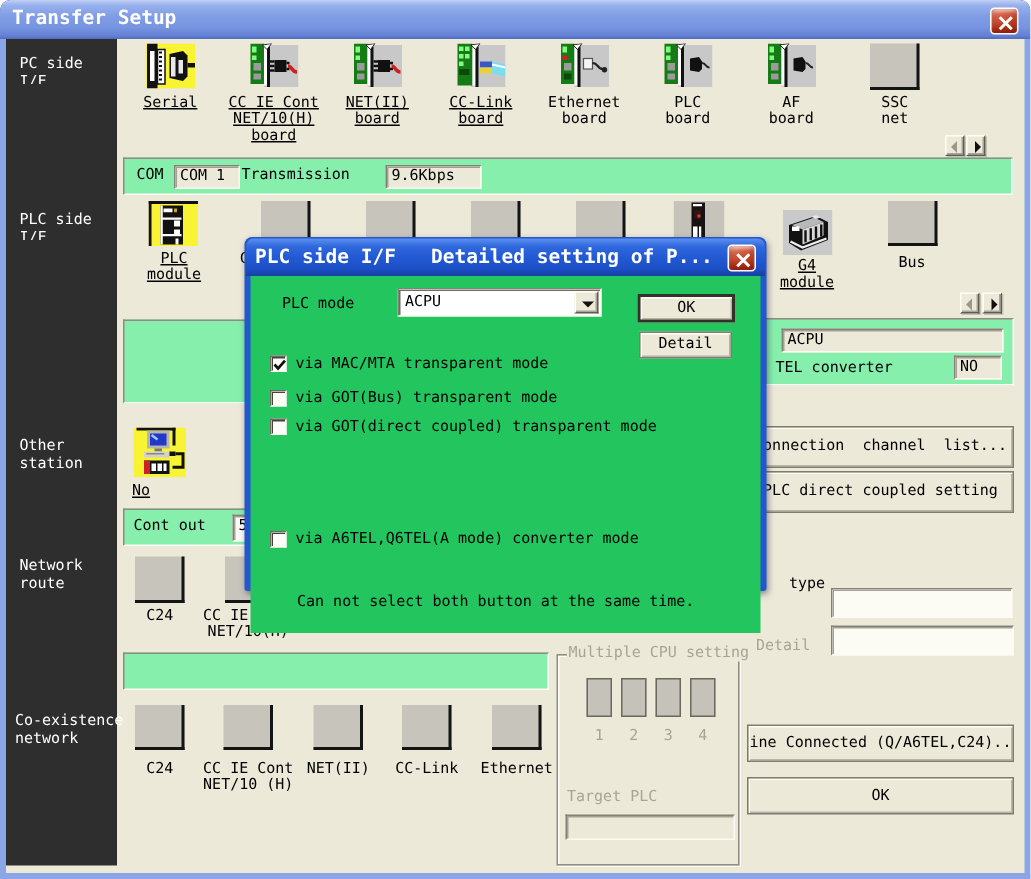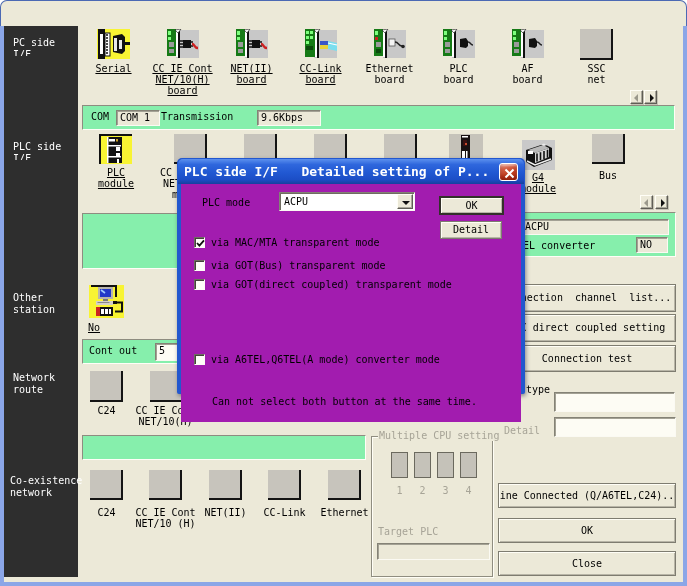--- a/index.html
+++ b/index.html
@@ -43,25 +43,25 @@
   .tri-l{position:absolute;left:3px;top:3px;width:0;height:0;border:4px solid transparent;border-left:none;}
   .tri-r{position:absolute;left:5px;top:3px;width:0;height:0;border:4px solid transparent;border-right:none;}
   .gray-ico{position:absolute;background:#c7c4bc;border-right:2px solid #141414;border-bottom:2px solid #141414;}
   .cell-label{position:absolute;text-align:center;line-height:11px;}
   .cell-label .u{text-decoration:underline;}
   .cell-label span{display:block;}
   .grayed{color:#a7a497;}
   
   .ico{position:absolute;}
   
-  #dialog{position:absolute;left:177px;top:158px;width:348px;height:236px;z-index:50;
+  #dialog{position:absolute;left:163px;top:158px;width:348px;height:236px;z-index:50;
      background:#2257ce;border-radius:5px 5px 2px 2px;box-shadow:1px 2px 4px rgba(40,40,60,.5);}
   #dlg-titlebar{position:absolute;left:1px;right:1px;top:1px;height:25px;border-radius:5px 5px 0 0;
      background:linear-gradient(180deg,#5b90ee 0%,#2f67dd 22%,#2158d2 55%,#1c4ec6 82%,#15409f 100%);}
-  #dlg-body{position:absolute;left:4px;top:26px;width:340px;height:238px;background:#a21caf;}
+  #dlg-body{position:absolute;left:4px;top:26px;width:340px;height:238px;background:#22c55e;}
   .dlg-label{position:absolute;white-space:pre;}
   #combo{position:absolute;left:98px;top:8px;width:136px;height:19px;background:#fff;
      border:1px solid;border-color:#848276 #fbfaf3 #fbfaf3 #848276;box-shadow:inset 1px 1px 0 #6e6c61;}
   #combo .val{position:absolute;left:4px;top:2px;line-height:14px;}
   #combo .drop{position:absolute;right:1px;top:1px;width:16px;height:15px;background:#ece9d8;
      border:1px solid;border-color:#fffef6 #5f5d55 #5f5d55 #fffef6;box-shadow:inset -1px -1px 0 #a8a69a;}
   #combo .drop i{position:absolute;left:4px;top:6px;width:0;height:0;border:4px solid transparent;border-bottom:none;border-top:4px solid #111;}
   .checkrow{position:absolute;left:13px;}
   .checkbox{position:absolute;left:0;top:0;width:11px;height:11px;background:#fffef8;
      border:1px solid;border-color:#6e6c60 #fdfdf5 #fdfdf5 #6e6c60;box-shadow:inset 1px 1px 0 #45433a;}
@@ -73,20 +73,28 @@
      border:1px solid #8f8d80;box-shadow:inset 1px 1px 0 #fffef6, 1px 1px 0 #fffef6;}
   .slot{position:absolute;top:15px;width:17px;height:26px;background:#c5c2b9;border:1px solid #6b695e;}
   .slotnum{position:absolute;top:48px;width:17px;text-align:center;}
   #grp-label{position:absolute;left:378px;top:430px;background:#ece9d8;padding:0 1px;white-space:pre;z-index:5;}
 </style>
 </head>
 <body>
 
 <div id="window">
 
+  <div id="titlebar">
+    <span class="win-title">Transfer Setup</span>
+    <div class="xbtn" id="main-close">
+      <svg width="11" height="11" viewBox="0 0 11 11">
+        <path d="M1.5 1.5 L9.5 9.5 M9.5 1.5 L1.5 9.5" stroke="#fff" stroke-width="2" fill="none"></path>
+      </svg>
+    </div>
+  </div>
 
   <div class="frame-l"></div>
   <div class="frame-r"></div>
   <div class="frame-b"></div>
 
   <div id="sidebar">
     <div class="side-label" id="side-pc"><span>PC side</span>
 <span>I/F</span></div>
     <div class="side-label" id="side-plc"><span>PLC side</span>
 <span>I/F</span></div>
@@ -400,21 +408,20 @@
   <div class="cell-label" style="left:251px;top:507px;width:67px;">
       <span>CC-Link</span>
     </div>
   <div class="cell-label" style="left:311px;top:507px;width:67px;">
       <span>Ethernet</span>
     </div>
 
 
   <div class="btn" style="left:498px;top:284px;width:178px;height:28px;line-height:26px;">Connection  channel  list...</div>
   <div class="btn" style="left:498px;top:314px;width:178px;height:28px;line-height:26px;">PLC direct coupled setting</div>
-  <div class="btn" style="left:498px;top:345px;width:178px;height:27px;line-height:25px;">Connection test</div>
 
   <span style="position:absolute;left:526px;top:384px;">type</span>
   <span class="field white" style="left:554px;top:392px;width:121px;height:20px;line-height:18px;"></span>
   <span class="grayed" style="position:absolute;left:504px;top:425px;z-index:5;">Detail</span>
   <span class="field white" style="left:554px;top:417px;width:122px;height:20px;line-height:18px;"></span>
 
   <div id="cpu-group">
     <div class="slot" style="left:19px;"></div>
     <div class="slot" style="left:42px;"></div>
     <div class="slot" style="left:65px;"></div>
@@ -423,21 +430,20 @@
     <span class="slotnum grayed" style="left:42px;">2</span>
     <span class="slotnum grayed" style="left:65px;">3</span>
     <span class="slotnum grayed" style="left:88px;">4</span>
     <span class="grayed" style="position:absolute;left:6px;top:89px;white-space:pre;">Target PLC</span>
     <span class="field" style="left:5px;top:106px;width:113px;height:17px;"></span>
   </div>
   <span id="grp-label" class="grayed">Multiple CPU setting</span>
 
   <div class="btn" style="left:498px;top:483px;width:178px;height:25px;line-height:23px;">ine Connected (Q/A6TEL,C24)..</div>
   <div class="btn" style="left:498px;top:518px;width:178px;height:25px;line-height:23px;">OK</div>
-  <div class="btn" style="left:498px;top:551px;width:178px;height:25px;line-height:23px;">Close</div>
 
   <div id="dialog">
     <div id="dlg-titlebar">
       <span class="win-title" style="left:6px;line-height:25px;">PLC side I/F   Detailed setting of P...</span>
       <div class="xbtn" style="left:321px;top:4px;">
         <svg width="11" height="11" viewBox="0 0 11 11">
           <path d="M1.5 1.5 L9.5 9.5 M9.5 1.5 L1.5 9.5" stroke="#fff" stroke-width="2" fill="none"></path>
         </svg>
       </div>
     </div>

